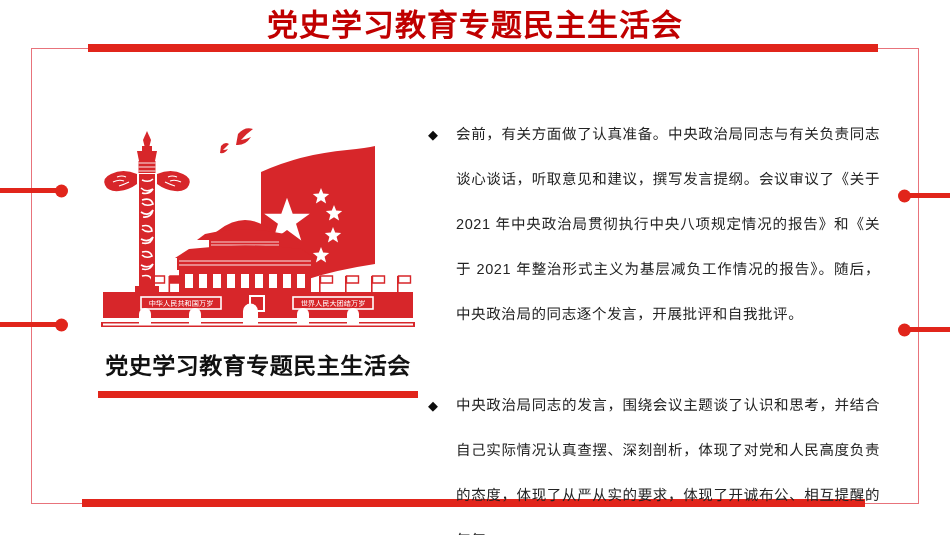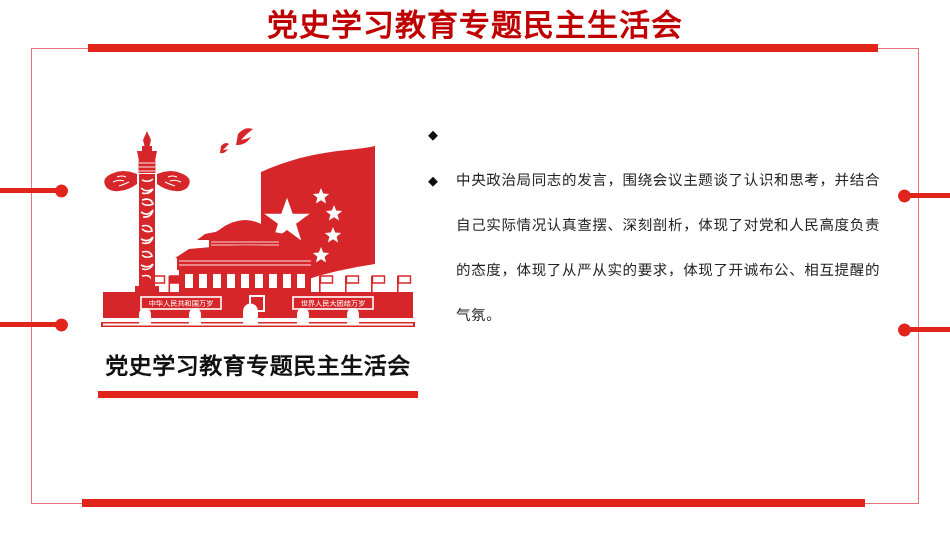--- a/index.html
+++ b/index.html
@@ -303,20 +303,21 @@
       </g>
     </svg>
 
     <div class="subtitle">党史学习教育专题民主生活会</div>
     <div class="subtitle-rule"></div>
   </div>
 
   <div class="right-col">
     <p class="para">
       <span class="bullet">◆</span>
+      <span>会前，有关方面做了认真准备。中央政治局同志与有关负责同志谈心谈话，听取意见和建议，撰写发言提纲。会议审议了《关于 2021 年中央政治局贯彻执行中央八项规定情况的报告》和《关于 2021 年整治形式主义为基层减负工作情况的报告》。随后，中央政治局的同志逐个发言，开展批评和自我批评。</span>
     </p>
     <p class="para">
       <span class="bullet">◆</span>
       <span>中央政治局同志的发言，围绕会议主题谈了认识和思考，并结合自己实际情况认真查摆、深刻剖析，体现了对党和人民高度负责的态度，体现了从严从实的要求，体现了开诚布公、相互提醒的气氛。</span>
     </p>
   </div>
 
 </div>
 
 </body></html>

